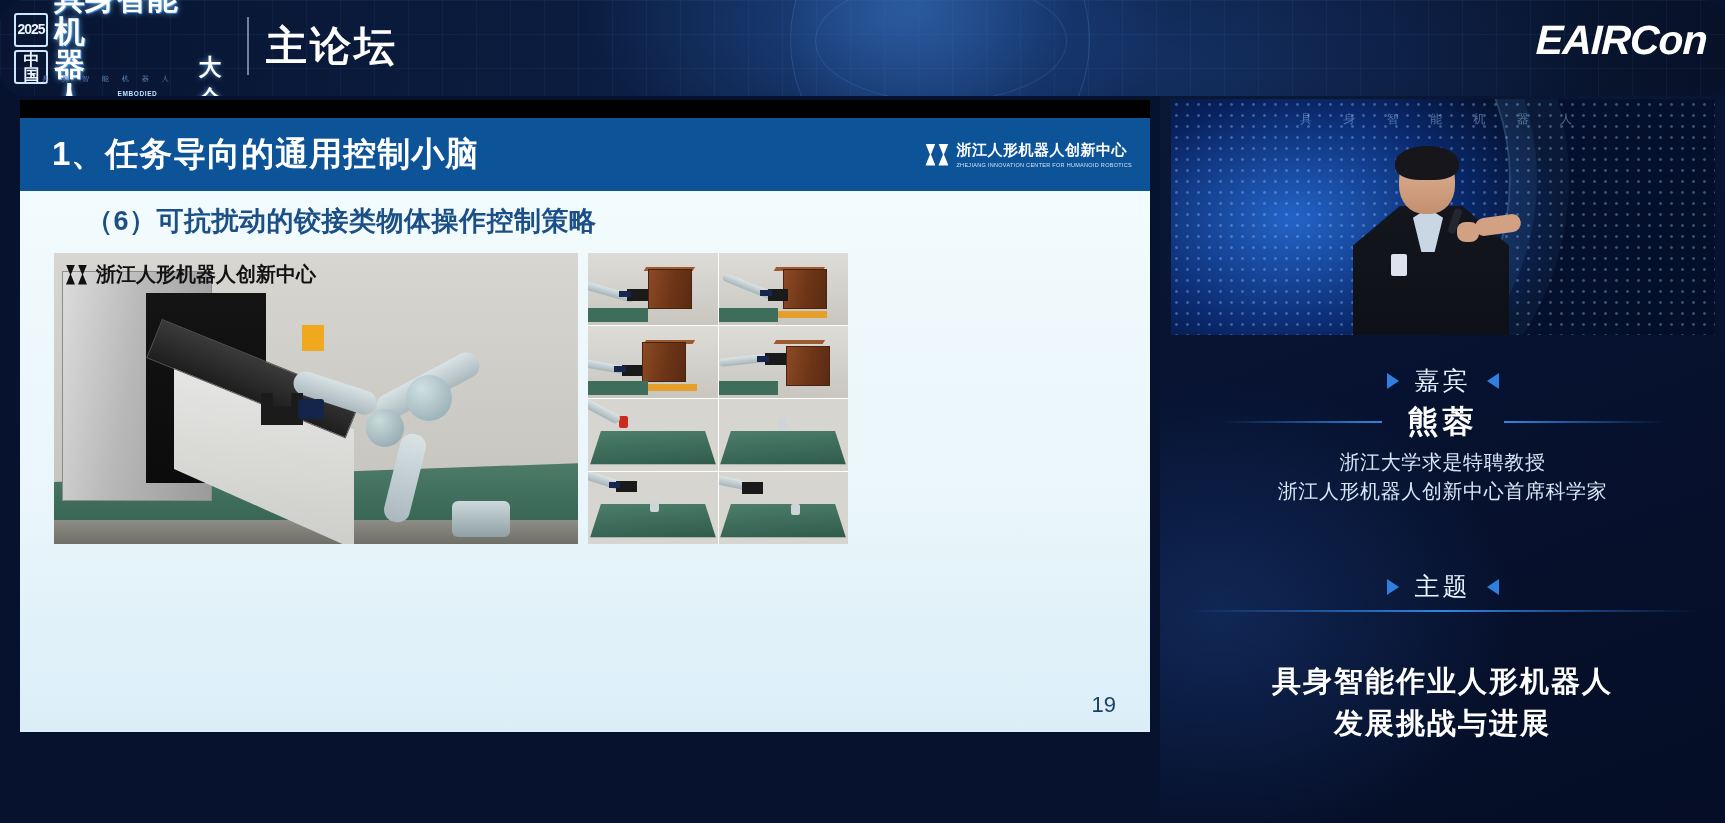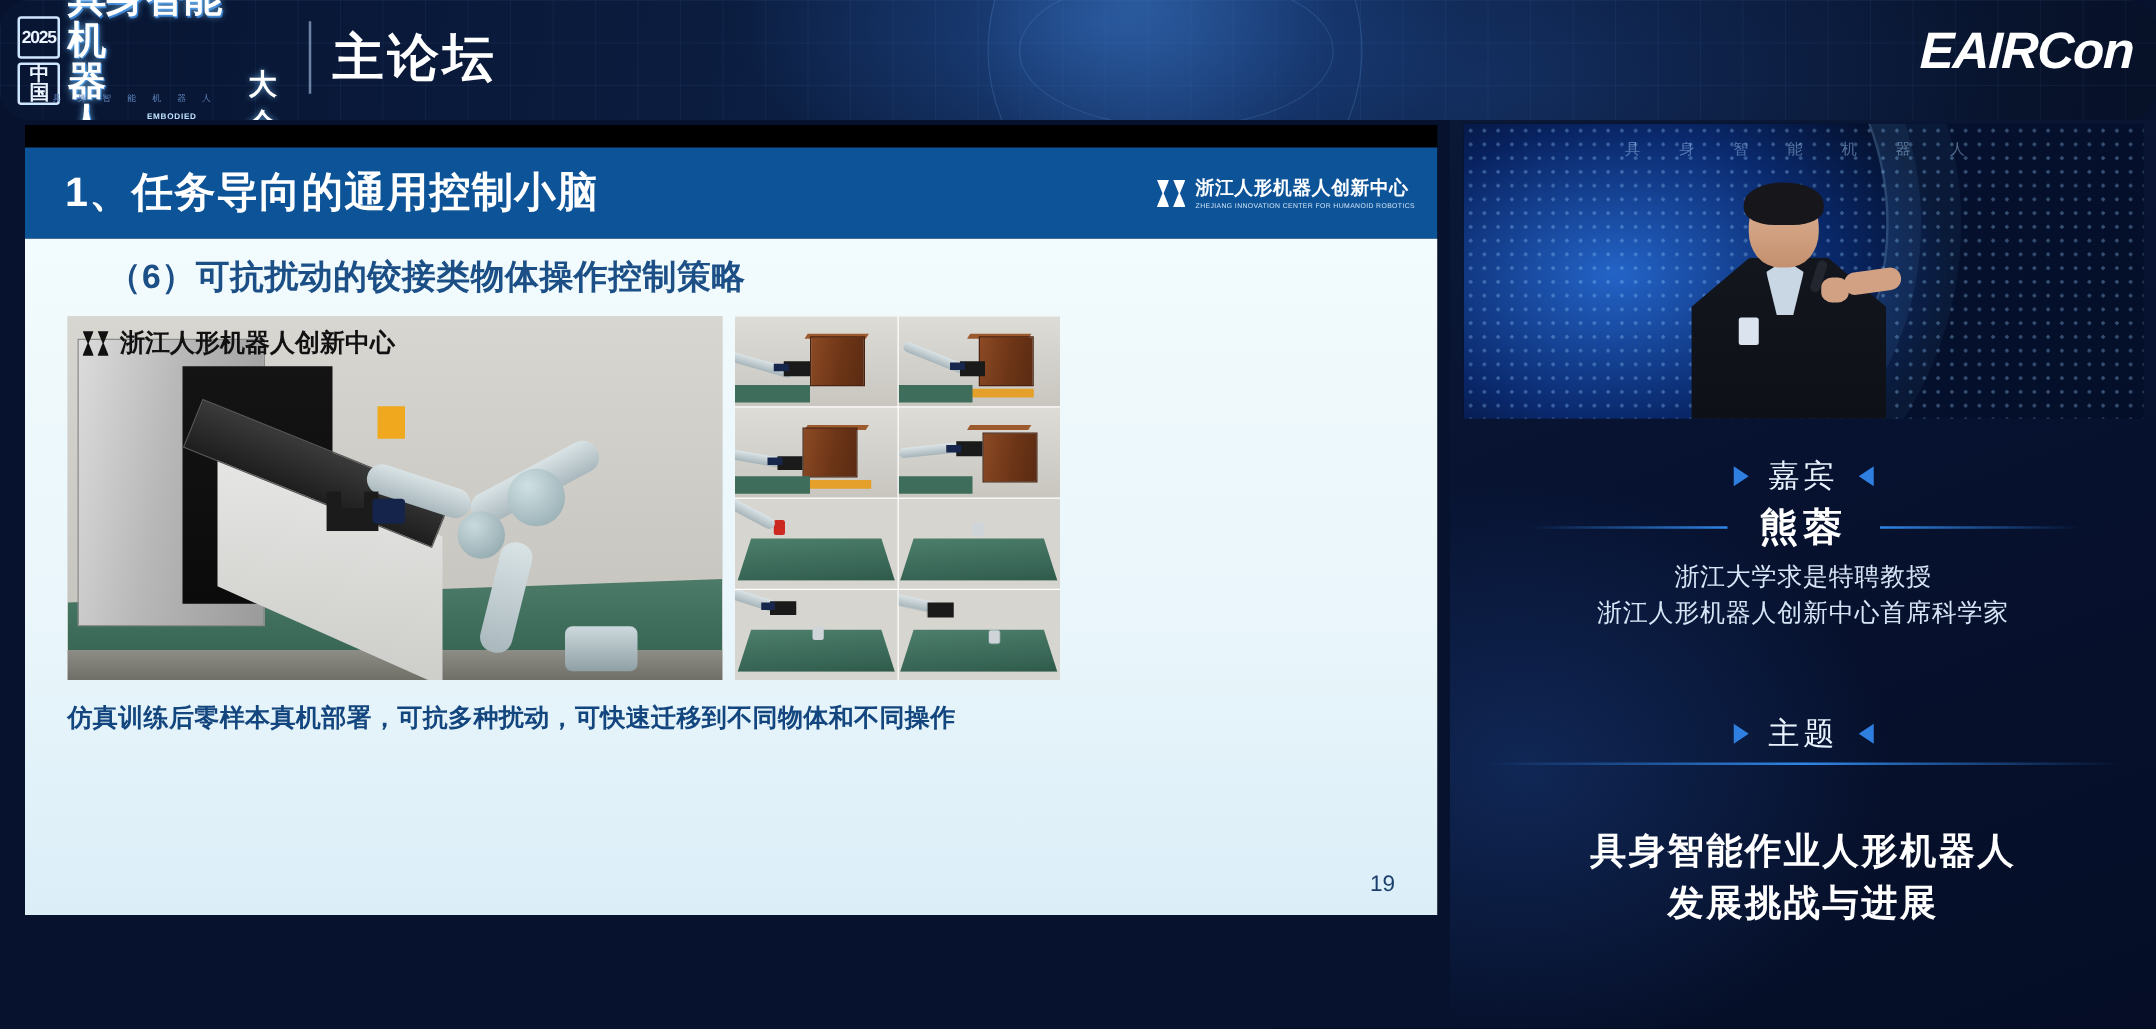--- a/index.html
+++ b/index.html
@@ -236,21 +236,21 @@
   }
   .vg-can{ position:absolute; width:7%; height:16%; background:#cc2a20; border-radius:2px; }
   .vg-can.silver{ background:#cfd4d8; }
 
   #caption{
     position:absolute; left:34px; top:370px;
     font-size:20px; font-weight:bold; color:#13467e; letter-spacing:.3px;
   }
   #page-number{
     position:absolute; right:34px; bottom:14px;
-    font-size:18px; color:#1b3f6c;
+    font-size:22px; color:#1b3f6c;
   }
 
   
   #right-panel{
     position:absolute; left:1160px; top:96px; width:565px; height:727px;
     background:
       radial-gradient(ellipse 420px 330px at 60px 520px, rgba(35,80,160,.35) 0%, rgba(6,16,42,0) 70%),
       linear-gradient(160deg,#0a1836 0%,#071230 40%,#050e26 100%);
     overflow:hidden;
   }
@@ -489,21 +489,20 @@
         <div class="vg-cam" style="left:16%;top:14%;"></div>
       </div>
       <div class="vg-cell">
         <div class="vg-greentop"></div>
         <div class="vg-can silver" style="left:56%;top:44%;"></div>
         <div class="vg-arm" style="left:-6%;top:8%;width:30%;height:12%;transform:rotate(12deg);"></div>
         <div class="vg-grip" style="left:18%;top:14%;"></div>
       </div>
     </div>
 
-    <div id="caption">仿真训练后零样本真机部署，可抗多种扰动，可快速迁移到不同物体和不同操作</div>
     <div id="page-number">19</div>
   </div>
 </div>
 
 <div id="right-panel">
 
   <div id="speaker-video">
     <div id="sv-bg"></div>
     <div id="sv-dots"></div>
     <div id="sv-arcs"></div>

